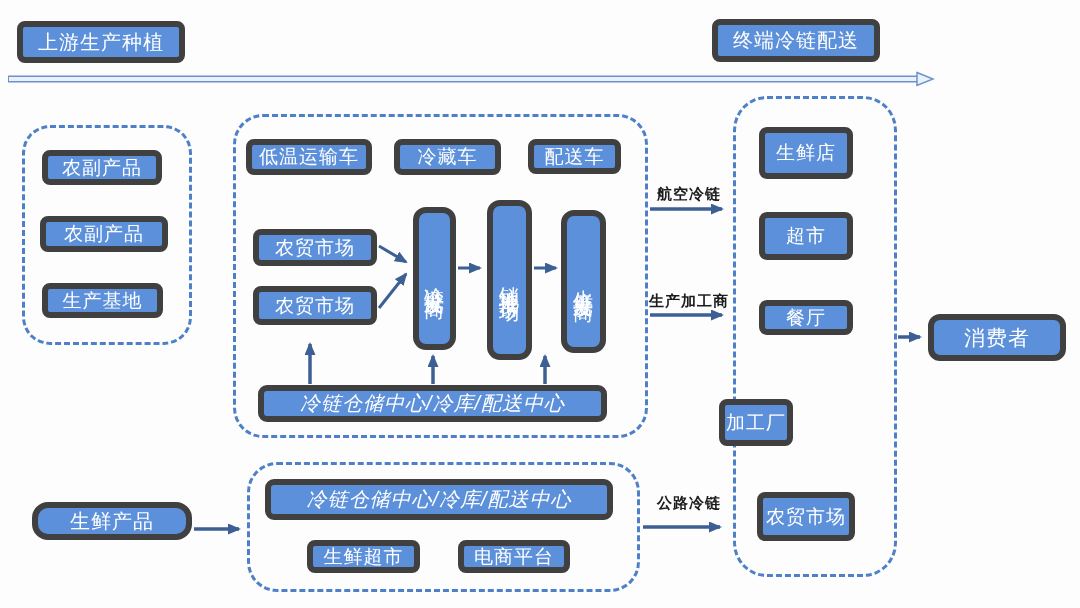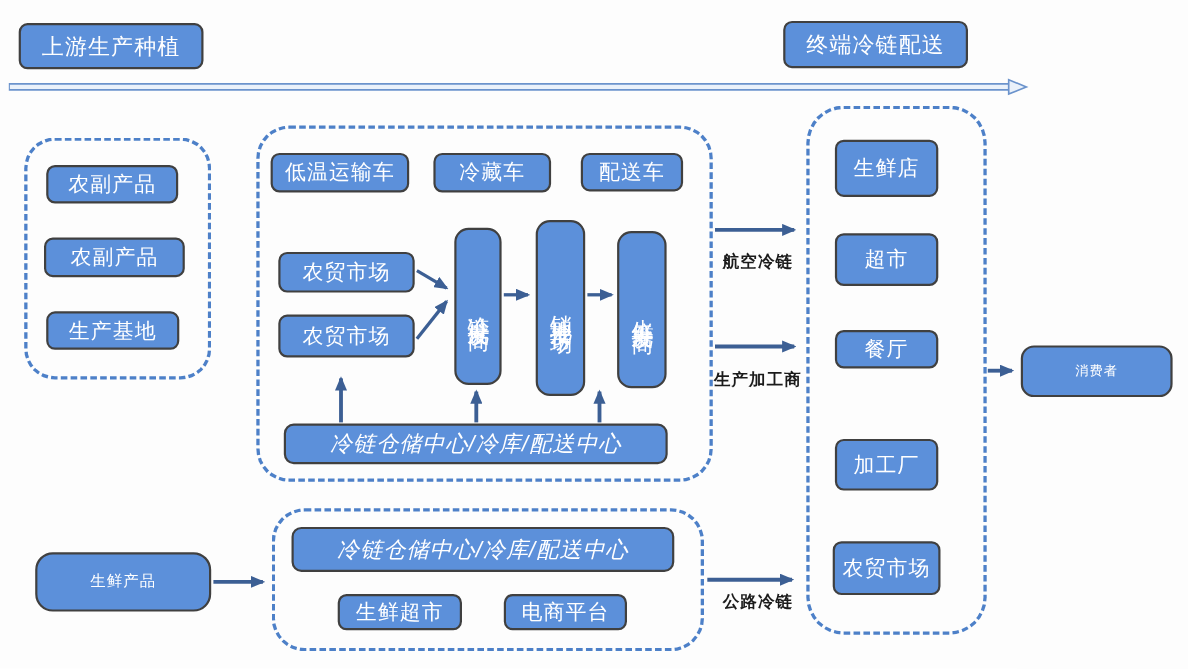--- a/index.html
+++ b/index.html
@@ -2,37 +2,37 @@
 <html><head>
 <meta charset="utf-8">
 <style>
   html,body{margin:0;padding:0;background:#ffffff;}
   .canvas{
     position:relative;width:1080px;height:608px;background:#fdfdfd;
     font-family:"Liberation Sans","DejaVu Sans",sans-serif;overflow:hidden;
   }
   .node{
     position:absolute;display:flex;align-items:center;justify-content:center;
-    background:#5c90da;border:2px solid #404040;border-radius:8px;
+    background:#5c90da;border:6px solid #404040;border-radius:8px;
     color:#ffffff;font-size:19px;letter-spacing:1px;box-sizing:border-box;
     white-space:nowrap;
   }
   .hdr{font-size:20px;border-radius:8px;}
   .wide{font-size:20px;border-radius:9px;font-style:italic;}
   .vnode{
     writing-mode:vertical-rl;text-orientation:upright;
     border-radius:13px;font-size:20px;letter-spacing:3px;line-height:1.0;
   }
   .group{
     position:absolute;border:3px dashed #4d80c8;border-radius:30px;
     box-sizing:border-box;background:transparent;
   }
   .linklabel{
     position:absolute;color:#1b1b1b;font-size:15px;font-weight:700;
-    text-align:center;letter-spacing:1px;white-space:nowrap;margin-top:44px;
+    text-align:center;letter-spacing:1px;white-space:nowrap;
   }
   .arrows{position:absolute;left:0;top:0;pointer-events:none;}
 </style>
 </head>
 <body>
 
 <div class="canvas">
 
   <div class="node hdr" style="left:17px;top:21px;width:168px;height:42px">上游生产种植</div>
   <div class="node hdr" style="left:712px;top:19px;width:168px;height:43px">终端冷链配送</div>
@@ -59,26 +59,26 @@
 
   <div class="node wide" style="left:258px;top:385px;width:349px;height:37px">冷链仓储中心/冷库/配送中心</div>
 
   <div class="linklabel" style="left:648px;top:185px;width:82px">航空冷链</div>
   <div class="linklabel" style="left:648px;top:292px;width:82px">生产加工商</div>
   <div class="linklabel" style="left:648px;top:494px;width:82px">公路冷链</div>
 
   <div class="node" style="left:759px;top:127px;width:94px;height:52px">生鲜店</div>
   <div class="node" style="left:759px;top:212px;width:94px;height:48px">超市</div>
   <div class="node" style="left:759px;top:300px;width:94px;height:35px">餐厅</div>
-  <div class="node" style="left:759px;top:399px;width:94px;height:47px">加工厂</div>
+  <div class="node" style="left:719px;top:399px;width:74px;height:47px">加工厂</div>
   <div class="node" style="left:757px;top:492px;width:98px;height:49px">农贸市场</div>
 
-  <div class="node" style="left:928px;top:314px;width:138px;height:47px;border-radius:12px;font-size:12px">消费者</div>
+  <div class="node" style="left:928px;top:314px;width:138px;height:47px;border-radius:12px;font-size:21px">消费者</div>
 
-  <div class="node" style="left:32px;top:502px;width:160px;height:54px;border-radius:16px;font-size:14px">生鲜产品</div>
+  <div class="node" style="left:32px;top:502px;width:160px;height:38px;border-radius:16px;font-size:20px">生鲜产品</div>
 
   <div class="node wide" style="left:265px;top:479px;width:348px;height:41px">冷链仓储中心/冷库/配送中心</div>
   <div class="node" style="left:307px;top:540px;width:113px;height:33px">生鲜超市</div>
   <div class="node" style="left:458px;top:540px;width:112px;height:33px">电商平台</div>
 
   <svg class="arrows" width="1080" height="608" viewBox="0 0 1080 608">
     <defs>
       <marker id="ah" markerUnits="userSpaceOnUse" markerWidth="13" markerHeight="11" refX="11" refY="5.5" orient="auto">
         <path d="M0,0 L13,5.5 L0,11 Z" fill="#3c5f94"></path>
       </marker>

